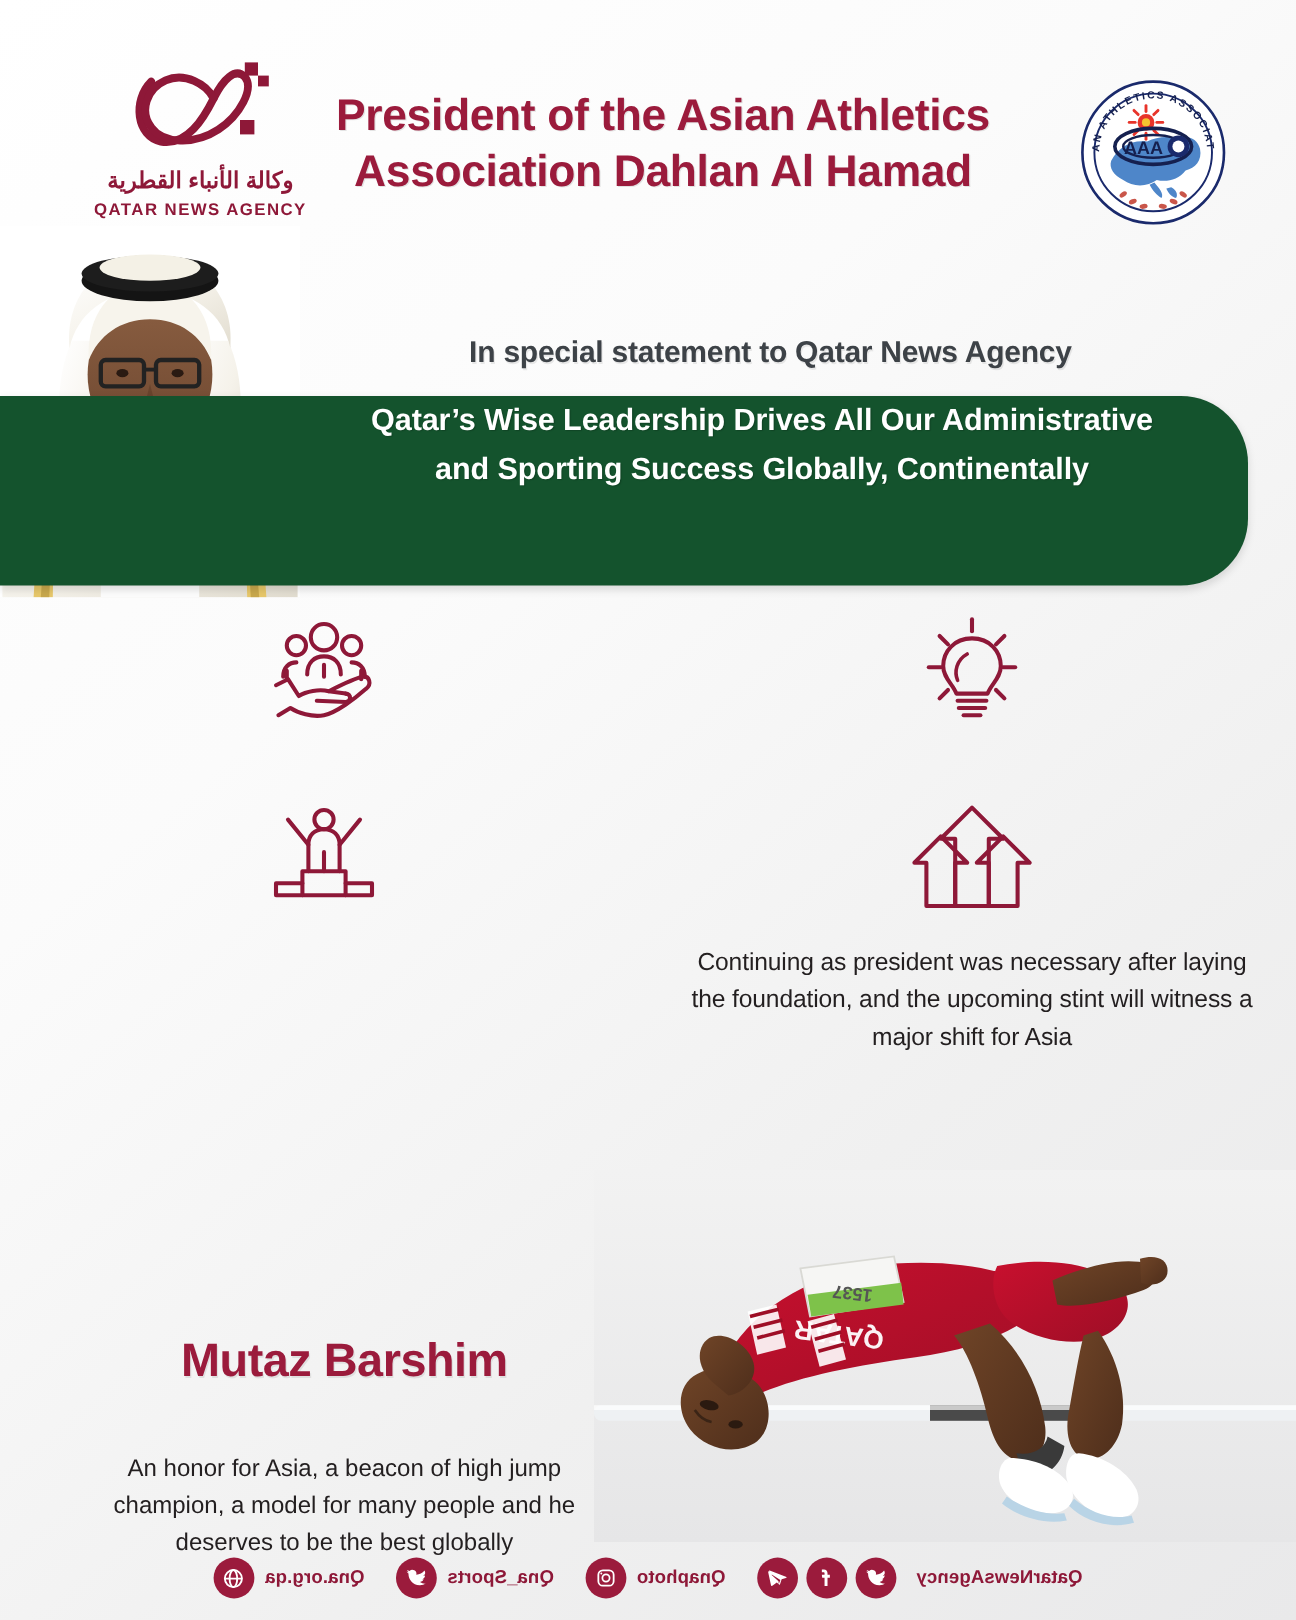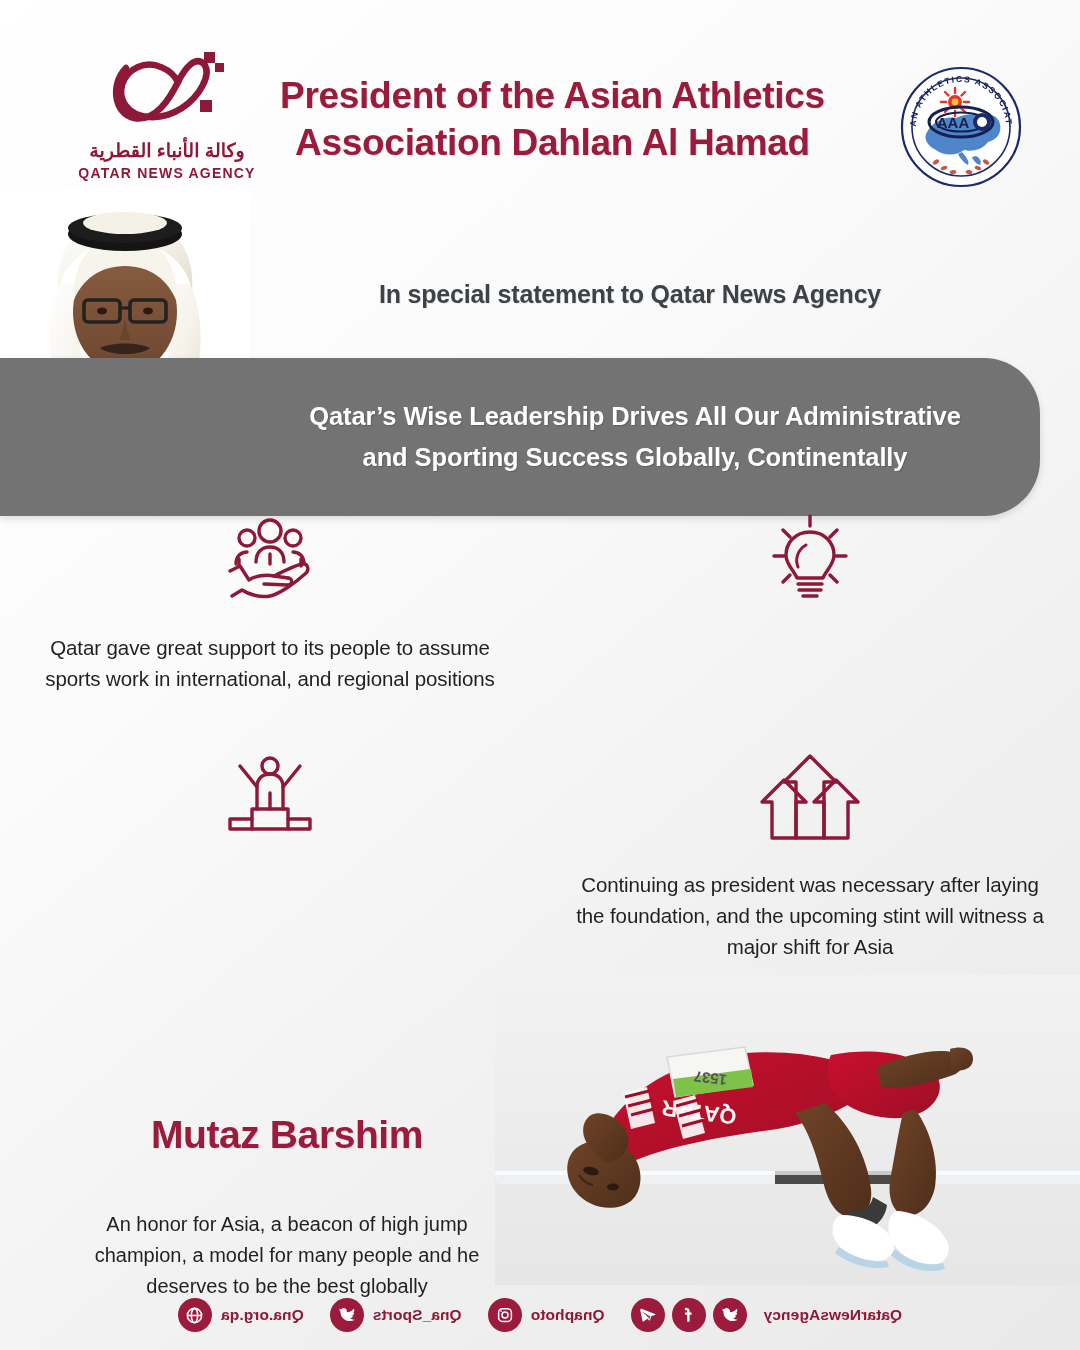--- a/index.html
+++ b/index.html
@@ -24,30 +24,29 @@
     text-shadow:1px 1px 0 rgba(0,0,0,.10);
   }
 
   .aaa-logo { position:absolute; left:898px; top:64px; width:126px; height:126px; }
 
   
   .portrait { position:absolute; left:0; top:188px; width:250px; height:310px; overflow:hidden; }
 
   
   .subtitle {
-    position:absolute; left:230px; top:280px; width:800px; text-align:center;
+    position:absolute; left:242px; top:280px; width:800px; text-align:center;
     font-size:25px; font-weight:800; color:#3d4247; letter-spacing:-.2px;
     text-shadow:1px 1px 0 rgba(0,0,0,.08);
   }
   .banner {
     position:absolute; left:0px; top:330px; width:1040px; height:158px;
-    background:#737373; border-radius:0 56px 56px 0;
-    display:flex; align-items:center; justify-content:center;
+    background:#14532d; border-radius:0 56px 56px 0;
+    display:flex; justify-content:center;
     box-shadow:0 3px 7px rgba(0,0,0,.13);
-    margin-top:28px;
   }
   .banner-inner { width:700px; margin-left:230px; text-align:center; }
   .banner-text {
     color:#ffffff; font-size:25.5px; font-weight:600; line-height:1.62;
     letter-spacing:-.1px; text-shadow:1px 1px 1px rgba(0,0,0,.18);
   }
 
   
   .points { position:absolute; left:0; top:500px; width:1080px; }
   .prow { display:flex; }
@@ -231,21 +230,20 @@
             <path d="M48 40 L48 50"></path>
             <path d="M14 50 C14 42,19 38,25 38"></path>
             <path d="M17 45 L17 52"></path>
             <path d="M82 50 C82 42,77 38,71 38"></path>
             <path d="M79 45 L79 52"></path>
             <path d="M8 57 L18 52 L27 66 C33 62,44 60,52 62 L66 64"></path>
             <path d="M66 64 C71 64,71 71,66 71 L42 70"></path>
             <path d="M52 62 C60 58,74 51,80 50 C86 49,88 56,83 60 C74 68,58 80,48 82 C38 84,26 80,20 76 L10 82"></path>
           </svg>
         </div>
-        <div class="ptext">Qatar gave great support to its people to assume sports work in international, and regional positions</div>
       </div>
 
       <div class="pcell">
         <div class="picon">
           <svg width="96" height="96" viewBox="0 0 96 96" fill="none" stroke="#8E1838" stroke-width="3.4" stroke-linecap="round" stroke-linejoin="round">
             <path d="M48 20 C33 20,24 31,24 43 C24 53,32 58,35 66 L61 66 C64 58,72 53,72 43 C72 31,63 20,48 20 Z"></path>
             <path d="M36 72 L60 72"></path>
             <path d="M37 78 L59 78"></path>
             <path d="M41 84 L55 84"></path>
             <path d="M36 55 C33 48,35 38,44 33" stroke-width="3"></path>

